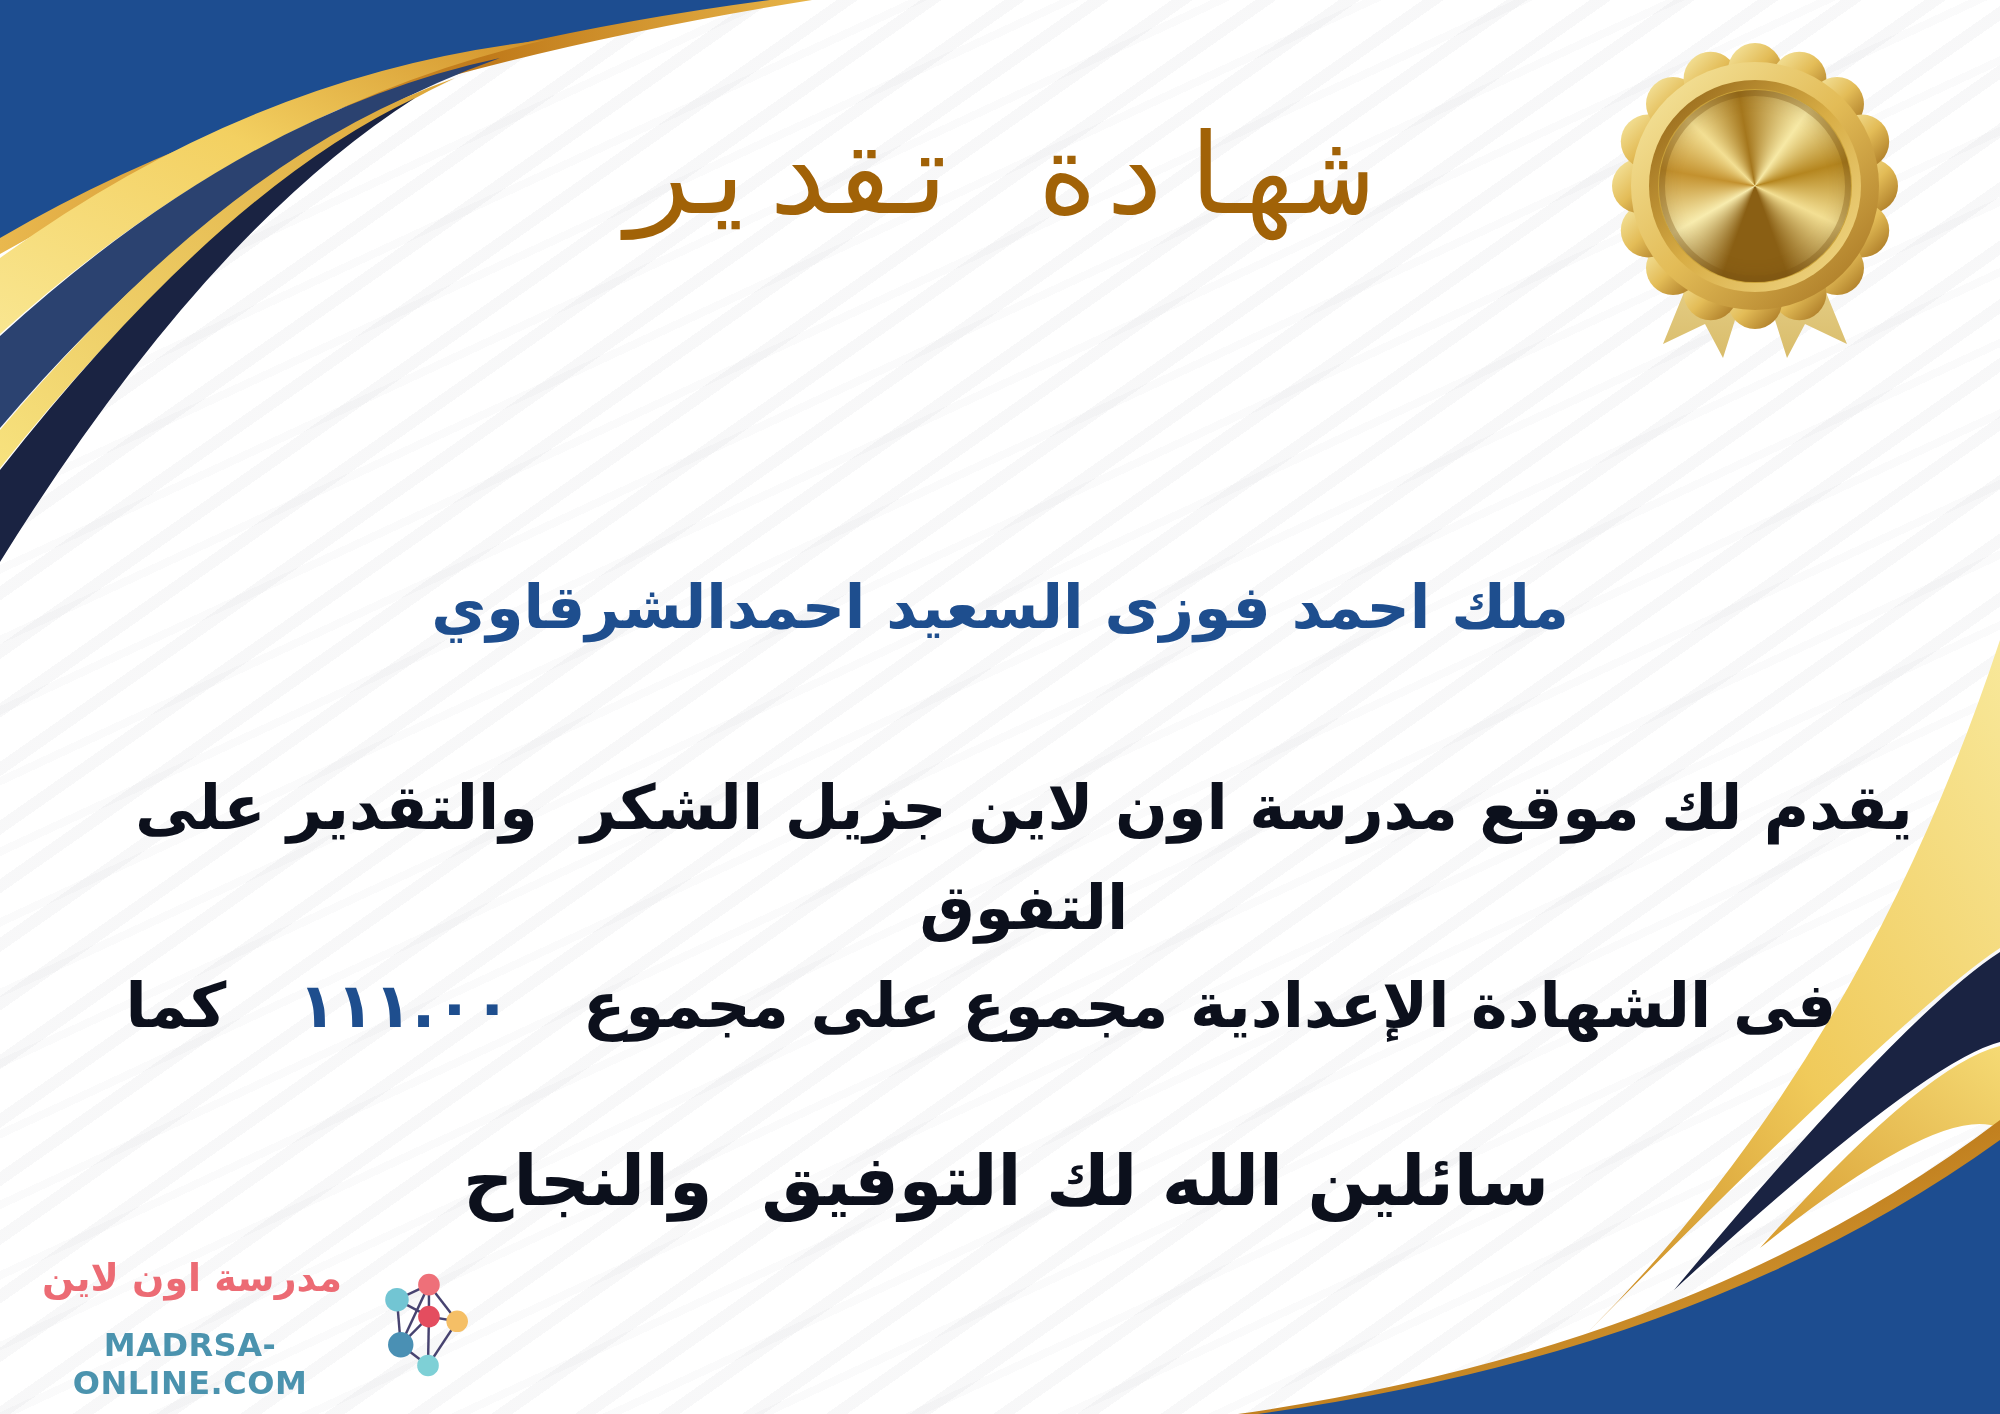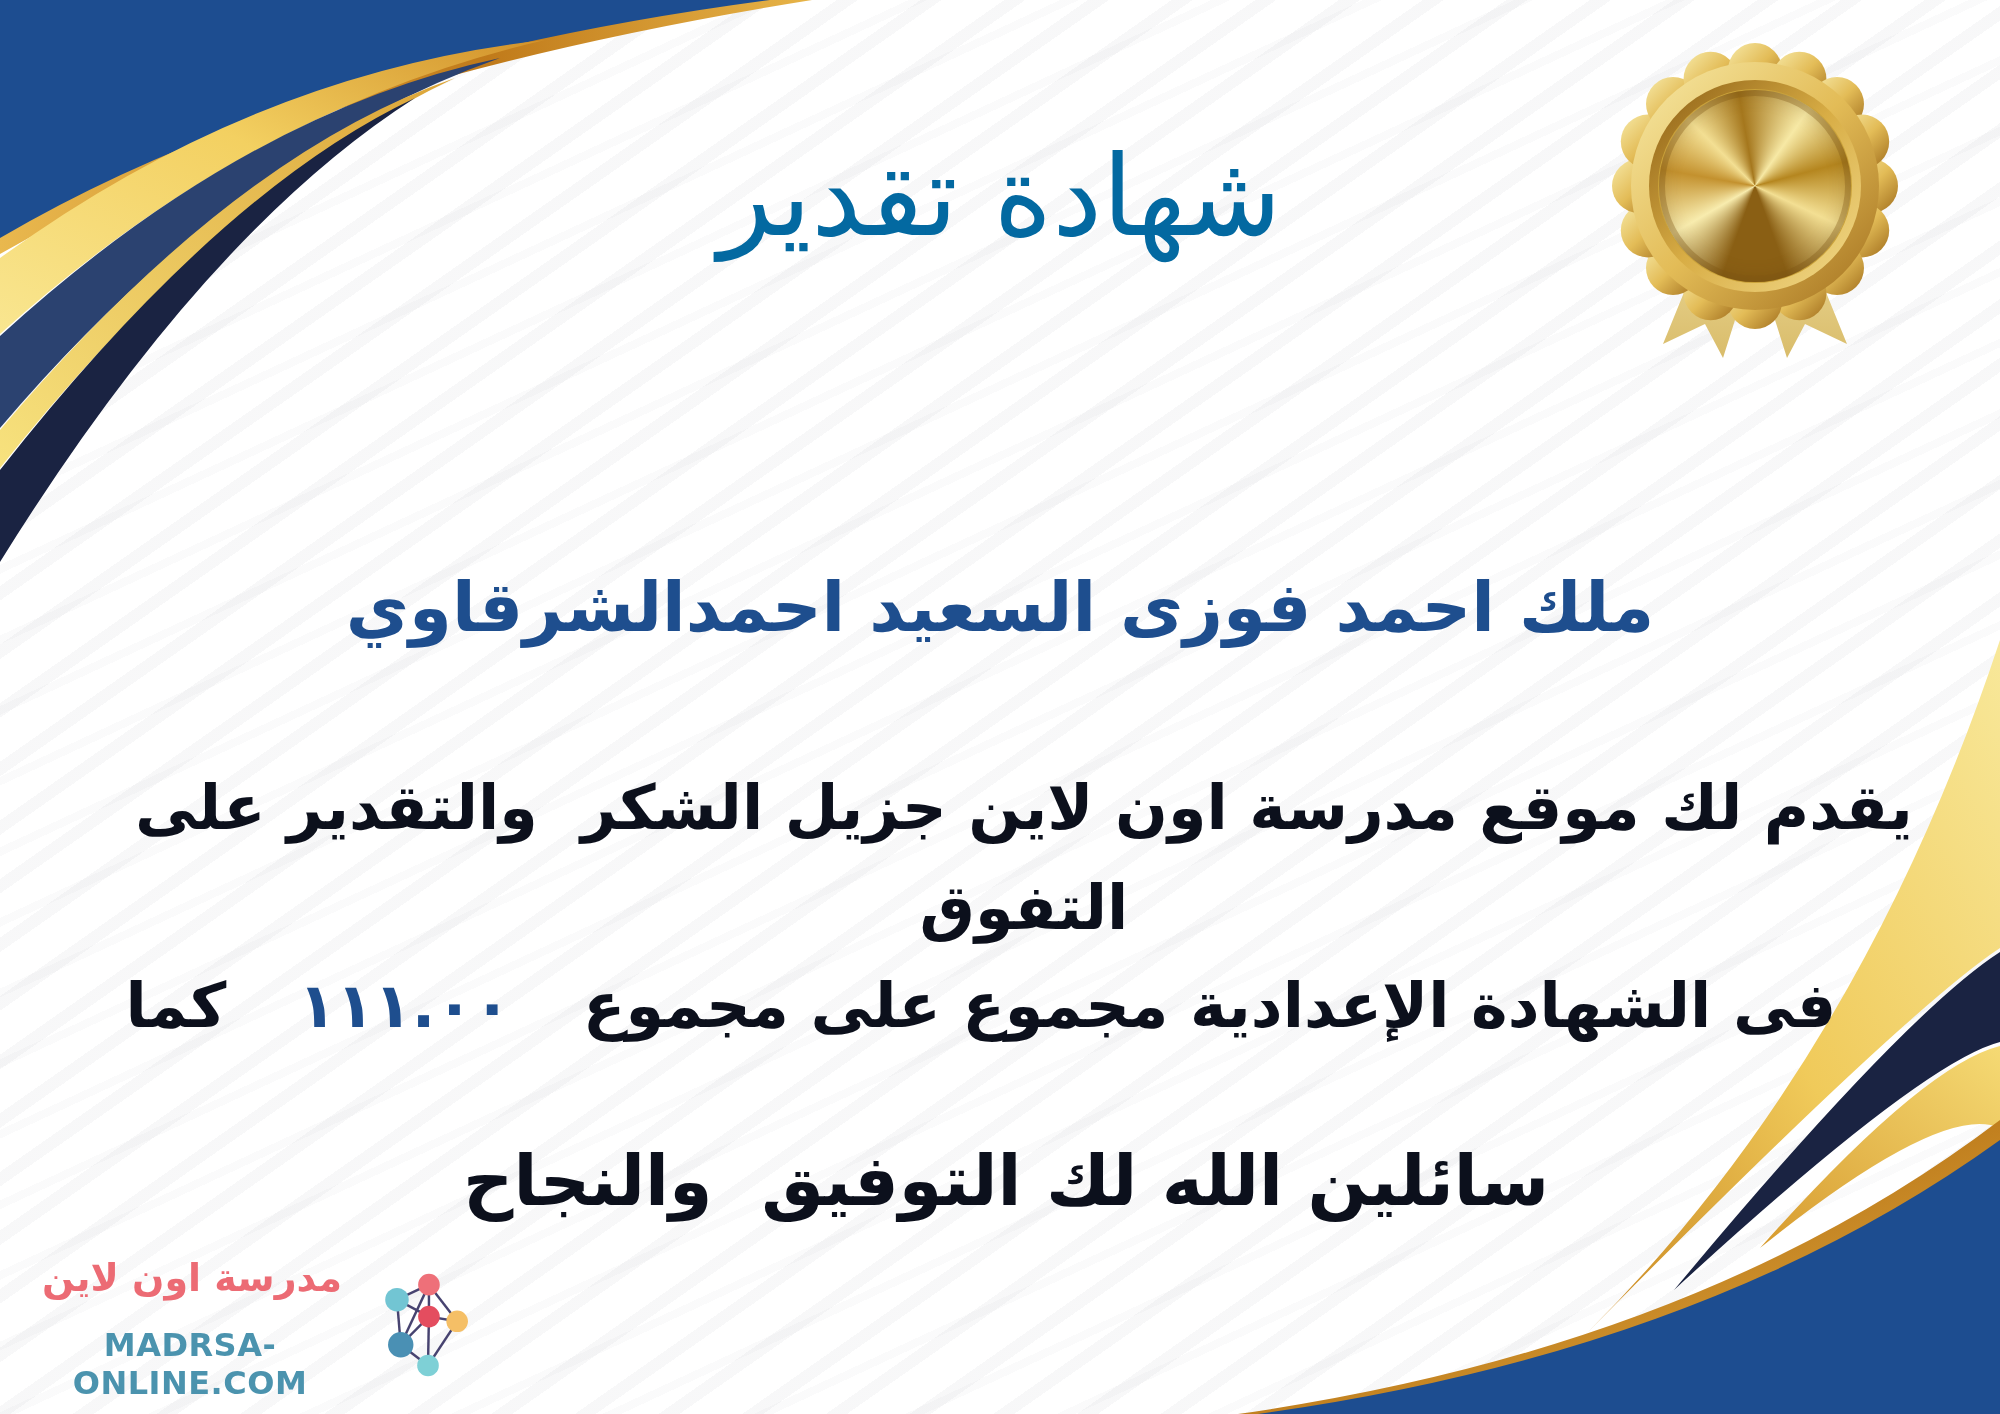--- a/index.html
+++ b/index.html
@@ -10,22 +10,22 @@
   
   .stage::before{
     content:"";position:absolute;inset:0;
     background:
       repeating-linear-gradient(145deg, rgba(20,25,50,0.030) 0 12px, rgba(255,255,255,0) 12px 48px),
       repeating-linear-gradient(155deg, rgba(20,25,50,0.018) 0 8px, rgba(255,255,255,0) 8px 64px);
     z-index:1;
   }
   svg.decor{position:absolute;left:0;top:0;z-index:2;}
   .txt{position:absolute;left:0;right:0;text-align:center;z-index:6;white-space:pre-wrap;}
-  .title{top:116px;font-size:112px;line-height:160px;font-weight:400;color:#0369a1;}
-  .name{top:522px;font-size:69px;line-height:170px;font-weight:700;color:#1e4e8e;}
+  .title{top:104px;font-size:112px;line-height:160px;font-weight:400;color:#a16207;font-family:Liberation Mono, monospace;}
+  .name{top:522px;font-size:60px;line-height:170px;font-weight:700;color:#1e4e8e;}
   .bodyline{font-size:62px;line-height:100px;font-weight:700;color:#0c101c;padding-left:48px;}
   .line1{top:758px;}
   .line2{top:856px;}
   .line3{top:948px;}
   .closing{top:1126px;font-size:70px;line-height:110px;font-weight:700;color:#0c101c;padding-left:12px;}
   .score{color:#1e4e8e;margin:0 72px;letter-spacing:4px;text-align:center;}
   
   .medal{position:absolute;left:1605px;top:28px;width:300px;height:330px;z-index:5;}
   .medal-face{
     position:absolute;left:54px;top:62px;width:192px;height:192px;border-radius:50%;

